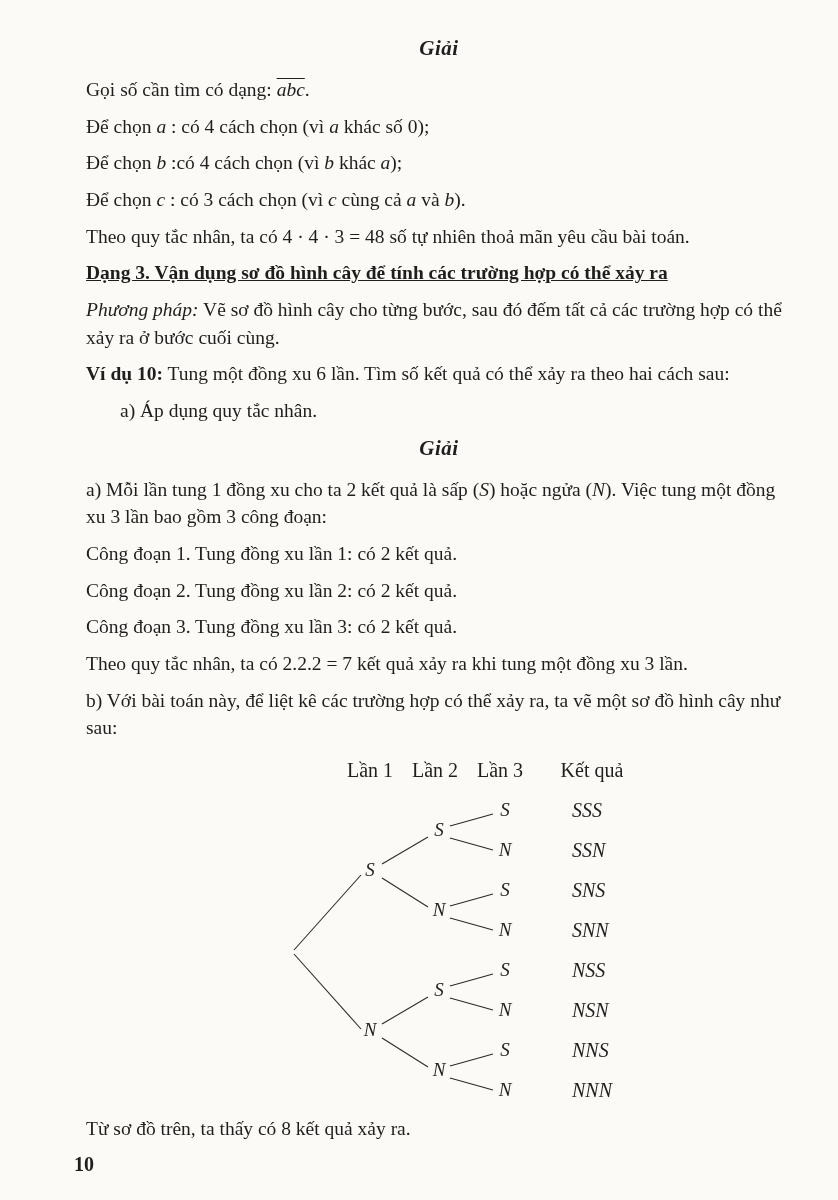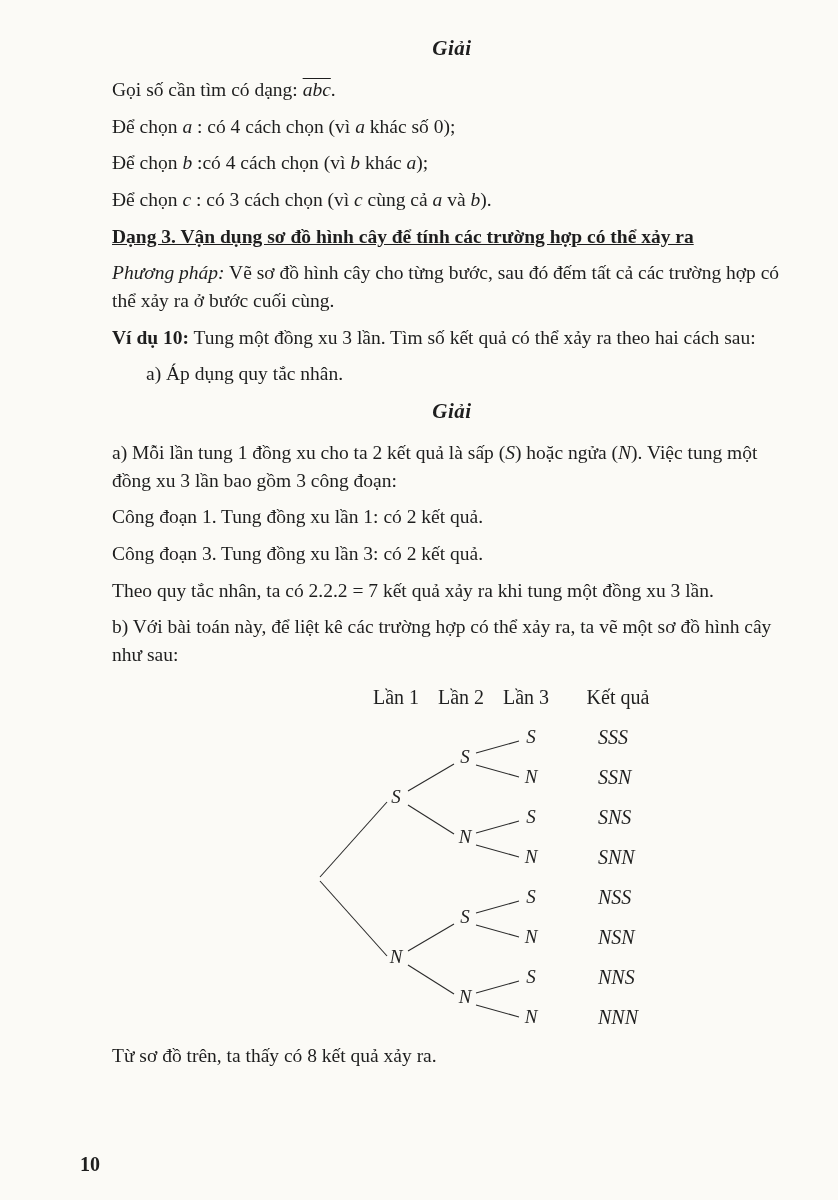--- a/index.html
+++ b/index.html
@@ -4,74 +4,76 @@
 <style>
   * { margin:0; padding:0; box-sizing:border-box; }
   html,body { width:838px; height:1200px; }
   body {
     background:#fbfaf6;
     font-family:"Liberation Serif", serif;
     color:#1e1e1e;
     position:relative;
     overflow:hidden;
   }
-  .page { padding:34px 46px 0 112px; font-size:19.5px; line-height:1.42; }
+  .page { padding:34px 46px 0 86px; font-size:19.5px; line-height:1.42; }
   .center-title {
     text-align:center; font-weight:bold; font-style:italic;
     font-size:21px; margin-bottom:12px; letter-spacing:0.5px;
   }
   p.line { margin-bottom:9px; }
   .var { font-style:italic; }
   .ol-var { font-style:italic; text-decoration:overline; }
   .heading { font-weight:bold; margin-top:8px; margin-bottom:10px;text-decoration:underline; }
   .lbl-italic { font-style:italic; }
   .lbl-bold { font-weight:bold; }
   .options-row { display:flex; margin-left:34px; margin-bottom:9px; }
   .options-row .opt-a { flex:0 0 380px; }
   .tree-wrap { margin-top:4px; }
   svg.tree { display:block; margin-left:176px; }
   svg.tree text { font-family:"Liberation Serif", serif; fill:#1f1f1f; }
   svg.tree .th { font-size:20px; }
   svg.tree .node { font-size:19px; font-style:italic; }
   svg.tree .res { font-size:20px; font-style:italic; }
   svg.tree line { stroke:#2b2b2b; stroke-width:1.1; }
   .conclusion { margin-top:8px; }
-  .page-number { position:absolute; left:80px; bottom:24px; font-size:20px; font-weight:bold; }
+  .page-number { position:absolute; left:74px; bottom:24px; font-size:20px; font-weight:bold; }
 </style>
 </head>
 <body>
 
 <div class="page">
 
   <div class="center-title">Giải</div>
 
   <p class="line"><span>Gọi số cần tìm có dạng: </span><span class="ol-var">abc</span><span>.</span></p>
 
   <p class="line"><span>Để chọn </span><span class="var">a</span><span> : có 4 cách chọn (vì </span><span class="var">a</span><span> khác số 0);</span></p>
 
   <p class="line"><span>Để chọn </span><span class="var">b</span><span> :có 4 cách chọn (vì </span><span class="var">b</span><span> khác </span><span class="var">a</span><span>);</span></p>
 
   <p class="line"><span>Để chọn </span><span class="var">c</span><span> : có 3 cách chọn (vì </span><span class="var">c</span><span> cùng cả </span><span class="var">a</span><span> và </span><span class="var">b</span><span>).</span></p>
 
+  <p class="line"><span>Theo quy tắc nhân, ta có </span><span>4 · 4 · 3 = 48</span><span> số tự nhiên thoả mãn yêu cầu bài toán.</span></p>
 
   <p class="line heading">Dạng 3. Vận dụng sơ đồ hình cây để tính các trường hợp có thể xảy ra</p>
 
   <p class="line"><span class="lbl-italic">Phương pháp:</span><span> Vẽ sơ đồ hình cây cho từng bước, sau đó đếm tất cả các trường hợp có thể xảy ra ở bước cuối cùng.</span></p>
 
-  <p class="line"><span class="lbl-bold">Ví dụ 10:</span><span> Tung một đồng xu 3 lần. Tìm số kết quả có thể xảy ra theo hai cách sau:</span></p>
+  <p class="line"><span class="lbl-bold">Ví dụ 10:</span><span> Tung một đồng xu 6 lần. Tìm số kết quả có thể xảy ra theo hai cách sau:</span></p>
 
   <div class="options-row">
     <span class="opt-a">a) Áp dụng quy tắc nhân.</span>
   </div>
 
   <div class="center-title">Giải</div>
 
   <p class="line"><span>a) Mỗi lần tung 1 đồng xu cho ta 2 kết quả là sấp (</span><span class="var">S</span><span>) hoặc ngửa (</span><span class="var">N</span><span>). Việc tung một đồng xu 3 lần bao gồm 3 công đoạn:</span></p>
 
   <p class="line">Công đoạn 1. Tung đồng xu lần 1: có 2 kết quả.</p>
+  <p class="line">Công đoạn 2. Tung đồng xu lần 2: có 2 kết quả.</p>
   <p class="line">Công đoạn 3. Tung đồng xu lần 3: có 2 kết quả.</p>
 
   <p class="line"><span>Theo quy tắc nhân, ta có </span><span>2.2.2 = 7</span><span> kết quả xảy ra khi tung một đồng xu 3 lần.</span></p>
 
   <p class="line">b) Với bài toán này, để liệt kê các trường hợp có thể xảy ra, ta vẽ một sơ đồ hình cây như sau:</p>
 
   <div class="tree-wrap">
     <svg class="tree" width="430" height="356" viewBox="0 0 430 356">
 
       <text class="th" x="108" y="26" text-anchor="middle">Lần 1</text>

